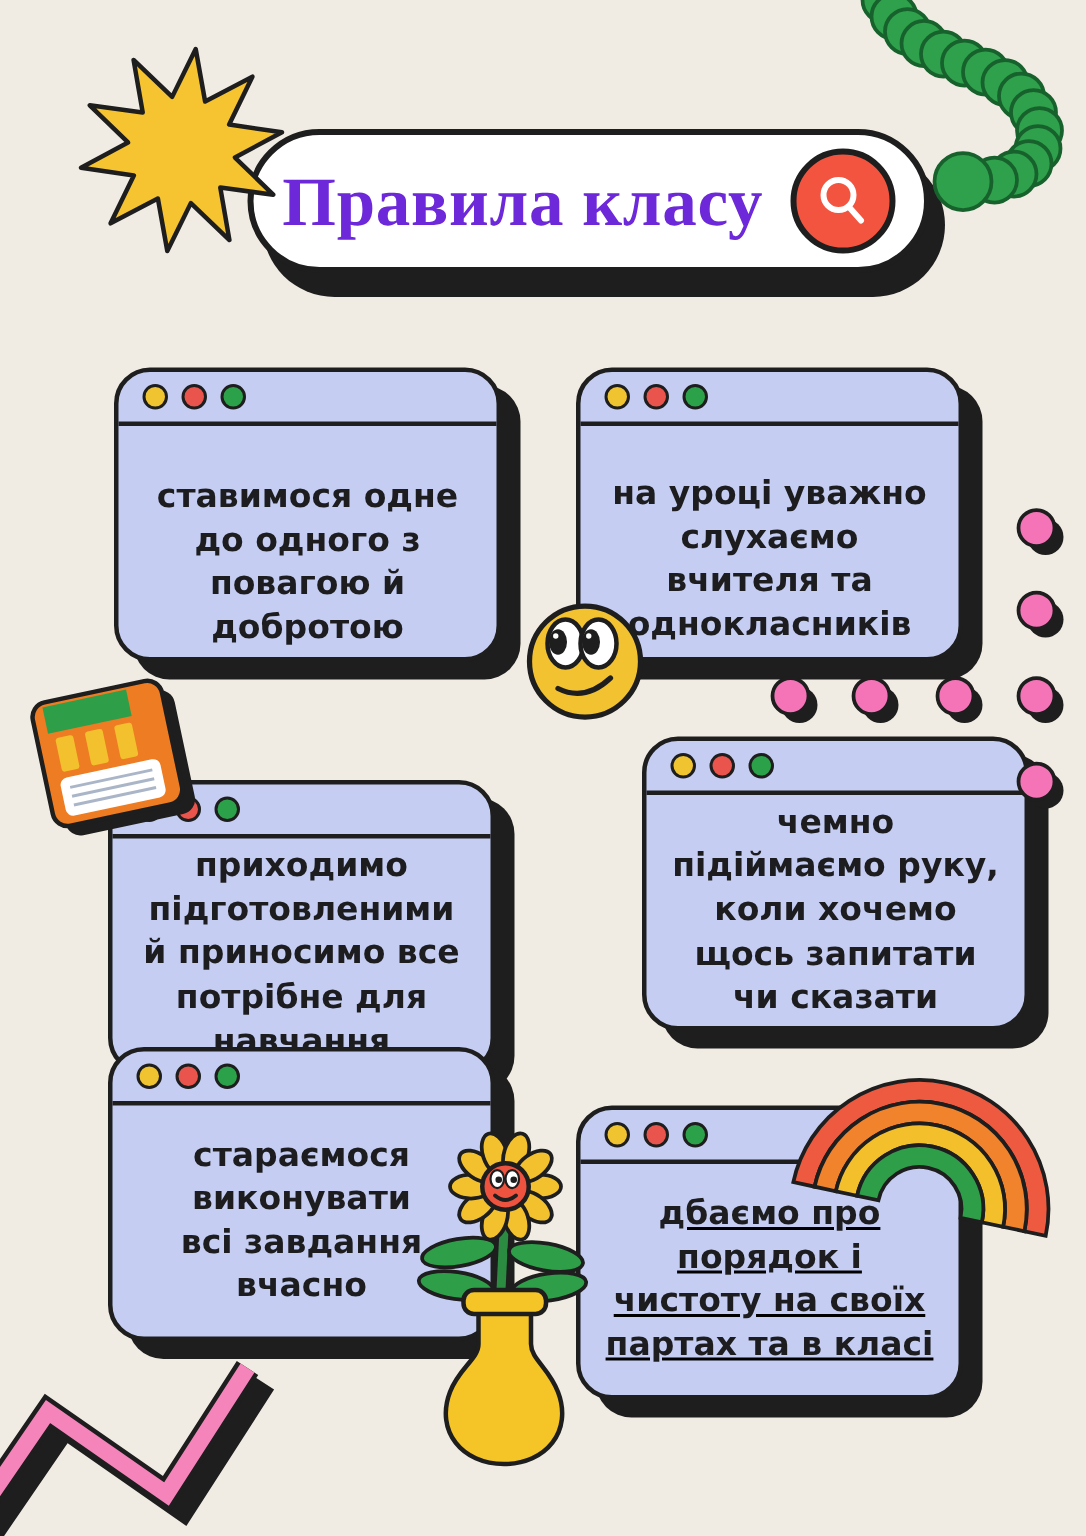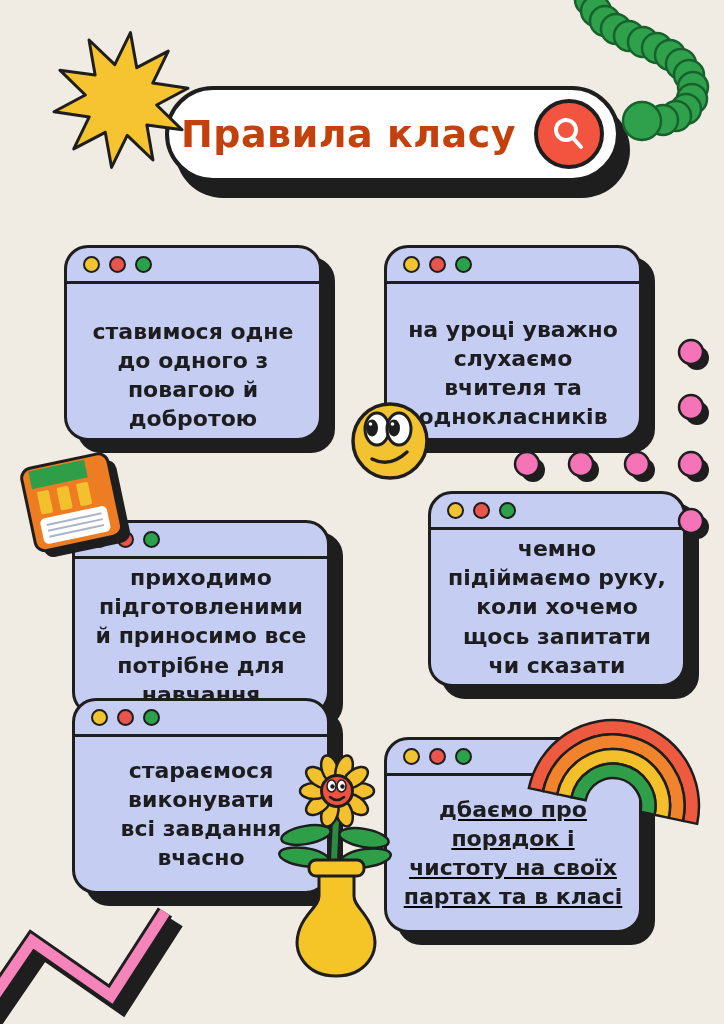--- a/index.html
+++ b/index.html
@@ -15,41 +15,42 @@
     position:absolute;left:165px;top:86px;
     width:447px;height:88px;
     background:#ffffff;
     border:4px solid #1e1e1e;
     border-radius:48px;
     box-shadow:10px 16px 0 #1e1e1e;
     display:flex;align-items:center;justify-content:center;gap:18px;
     z-index:2;
   }
   .title-text{
-    font-size:38px;font-weight:bold;color:#c2410c;letter-spacing:.5px;
+    font-size:46px;font-weight:bold;color:#6d28d9;letter-spacing:.5px;
     white-space:nowrap;
+    font-family:Liberation Serif, serif;
   }
   .search-btn{
     width:62px;height:62px;border-radius:50%;
     background:#f3543f;border:4px solid #1e1e1e;
     display:flex;align-items:center;justify-content:center;
     flex:0 0 auto;
   }
   
   .card{
     position:absolute;width:258px;height:196px;
     background:#c5cef2;
     border:3px solid #1e1e1e;
     border-radius:24px;
     box-shadow:13px 12px 0 #1e1e1e;
     z-index:1;
     box-sizing:border-box;
     display:flex;flex-direction:column;
   }
-  .c1{left:64px;top:245px;gap:28px;}
+  .c1{left:76px;top:245px;gap:28px;}
   .c2{left:384px;top:245px;gap:24px;}
   .c3{left:72px;top:520px;}
   .c4{left:384px;top:491px;margin-left:44px;}
   .c5{left:72px;top:698px;}
   .c6{left:384px;top:737px;text-decoration:underline;}
   .card-header{
     height:33px;border-bottom:3px solid #1e1e1e;
     display:flex;align-items:center;gap:9px;padding-left:16px;
     flex:0 0 auto;
   }

